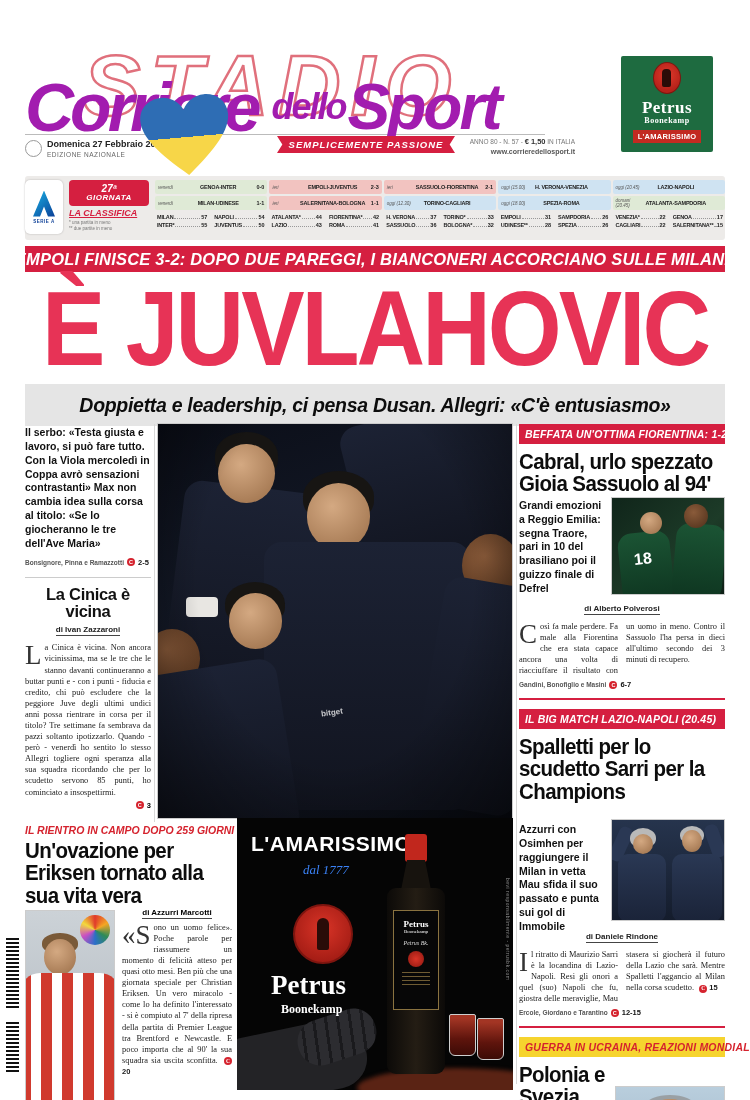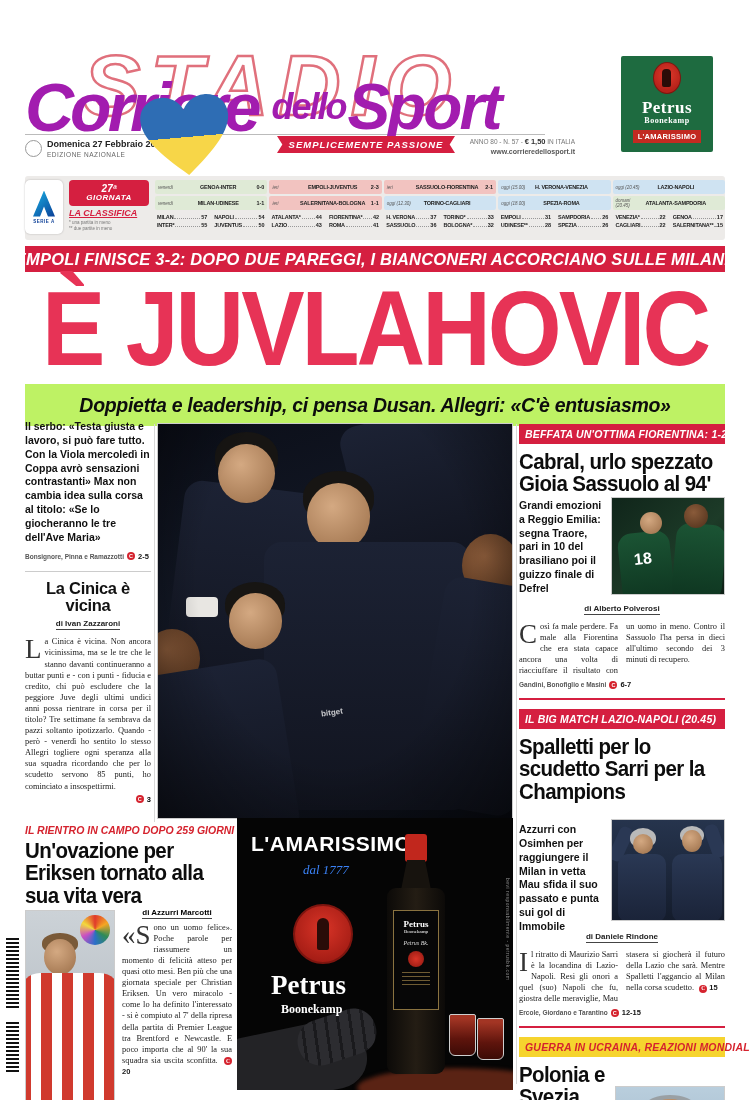--- a/index.html
+++ b/index.html
@@ -67,29 +67,29 @@
   .st-dots{flex:1;border-bottom:1px dotted #999;margin:0 1px 1px;}
   .st-pts{font-weight:bold;}
 
   
   .kicker{position:absolute;left:25px;top:246px;width:700px;height:26px;background:#d51f40;color:#fff;
           font-weight:bold;font-style:italic;font-size:16.5px;display:flex;align-items:center;justify-content:center;
           letter-spacing:.2px;white-space:nowrap;}
   .bighead{position:absolute;left:25px;top:266px;width:700px;height:114px;color:#e73356;text-align:center;
            font-weight:bold;font-size:95px;letter-spacing:-3px;line-height:110px;white-space:nowrap;
            transform:scale(1.0,1.12);transform-origin:center top;}
-  .deck{position:absolute;left:25px;top:384px;width:700px;height:42px;background:#bef264;color:#0d0d0d;
+  .deck{position:absolute;left:25px;top:384px;width:700px;height:42px;background:#e5e5e5;color:#0d0d0d;
         font-weight:bold;font-style:italic;font-size:19.5px;display:flex;align-items:center;justify-content:center;
         white-space:nowrap;letter-spacing:-.3px;}
 
   
   .content{position:absolute;left:25px;top:414px;width:700px;height:676px;}
   .hairline-v{position:absolute;top:10px;width:1px;background:#d8d8d8;}
 
-  .col-left{position:absolute;left:0;top:6px;width:126px;}
+  .col-left{position:absolute;left:0;top:12px;width:126px;}
   .lead-sum{font-size:10.5px;font-weight:bold;line-height:1.32;color:#111;}
   .byrow{display:flex;align-items:center;gap:3px;font-size:6.5px;font-weight:bold;color:#555;margin-top:7px;}
   .byrow b{color:#111;font-size:7.5px;}
   .pgmark{width:8px;height:8px;background:#d5232e;border-radius:50%;color:#fff;font-size:5.5px;font-weight:bold;
           display:inline-flex;align-items:center;justify-content:center;flex:0 0 auto;}
   .divider{border-top:1px solid #ccc;margin:10px 0 8px;}
   .cinica-title{text-align:center;font-weight:bold;font-size:16.5px;line-height:1.05;color:#111;letter-spacing:-.3px;}
   .sec-by{display:block;width:fit-content;margin:5px auto 6px;text-align:center;font-size:8px;font-weight:bold;
           color:#222;border-bottom:1px solid #444;padding-bottom:1px;}
   .serif{font-family:"Liberation Serif",serif;font-size:8.4px;line-height:1.32;text-align:justify;color:#1a1a1a;}

